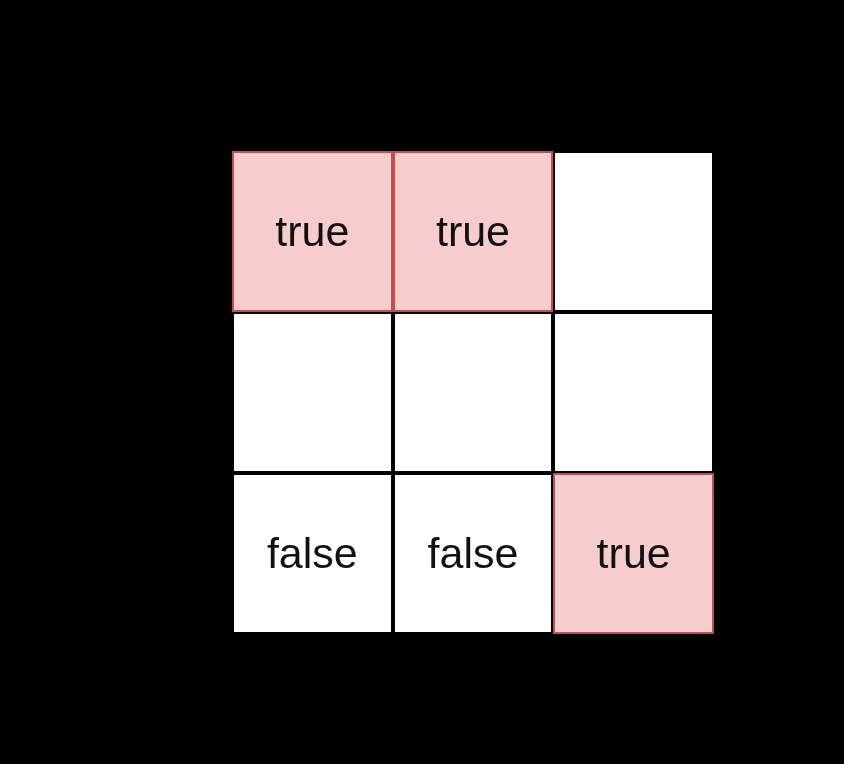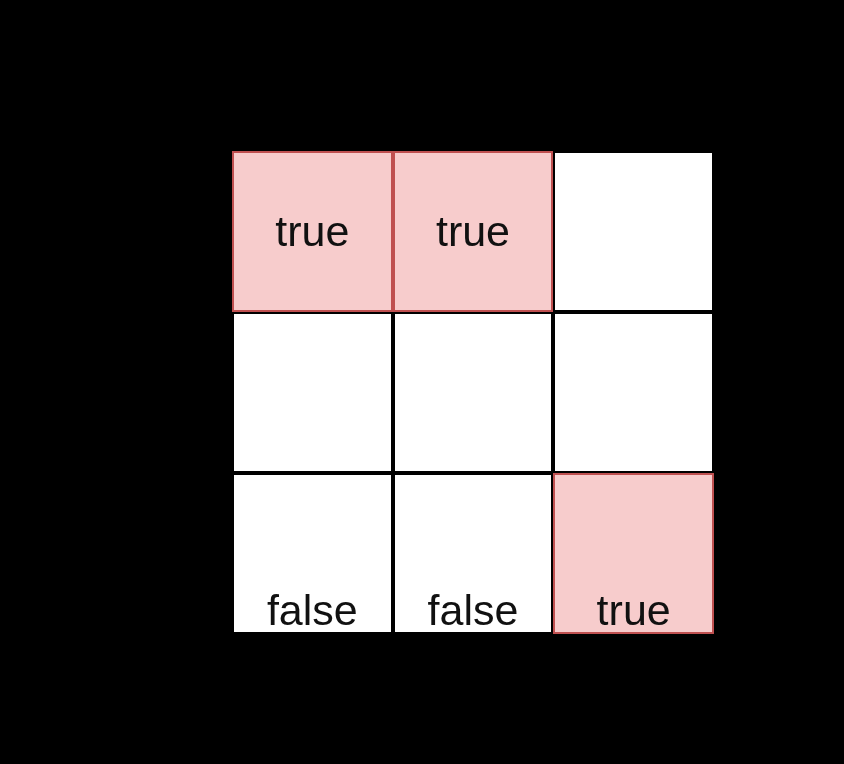--- a/index.html
+++ b/index.html
@@ -43,21 +43,21 @@
     justify-content: center;
     background: #ffffff;
     border: 2px solid #000000;
     margin: -0px;
   }
 
   
   .cell.c1 { border-left-width: 2px; }
   .cell.c3 { border-right-width: 2px; }
   .cell.r1 { border-top-width: 2px; }
-  .cell.r3 { border-bottom-width: 2px; align-items: flex-end; }
+  .cell.r3 { border-bottom-width: 2px; }
 
   .cell.highlight {
     background: #f7cccc;
     border-color: #bf5050;
     z-index: 2;
   }
 
   .cell-label {
     font-size: 43px;
     line-height: 1;

